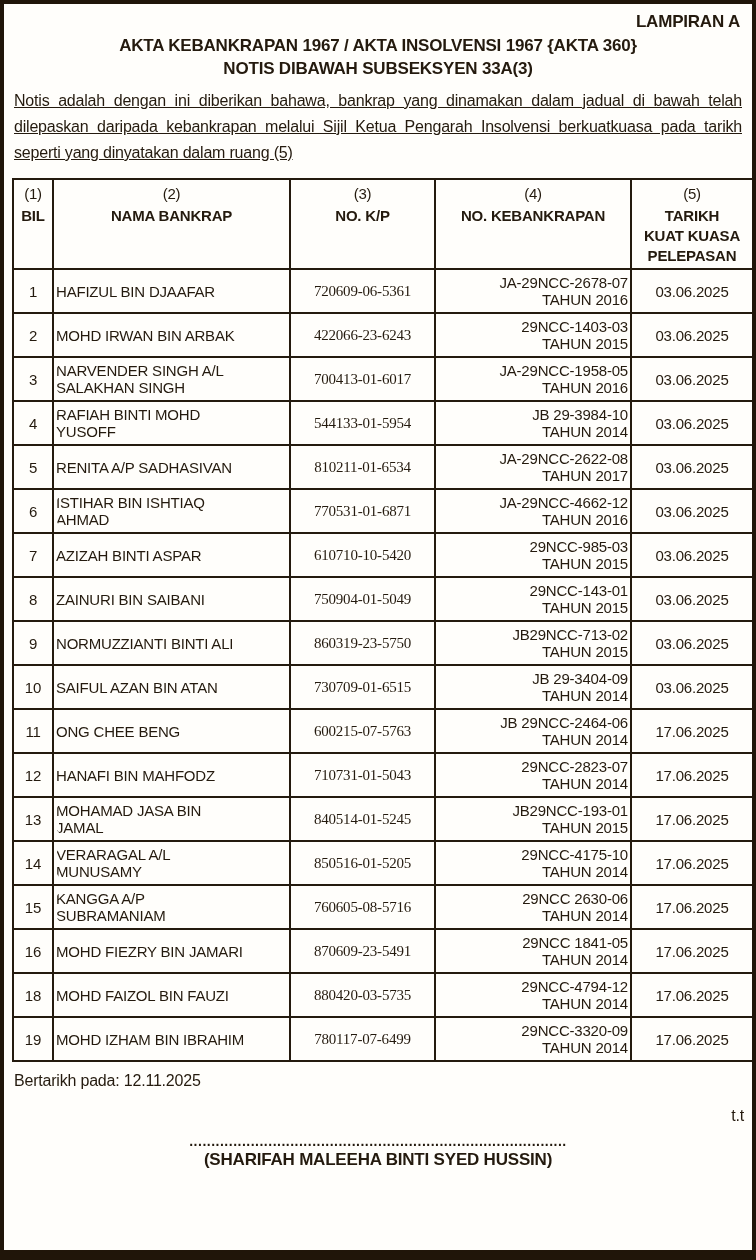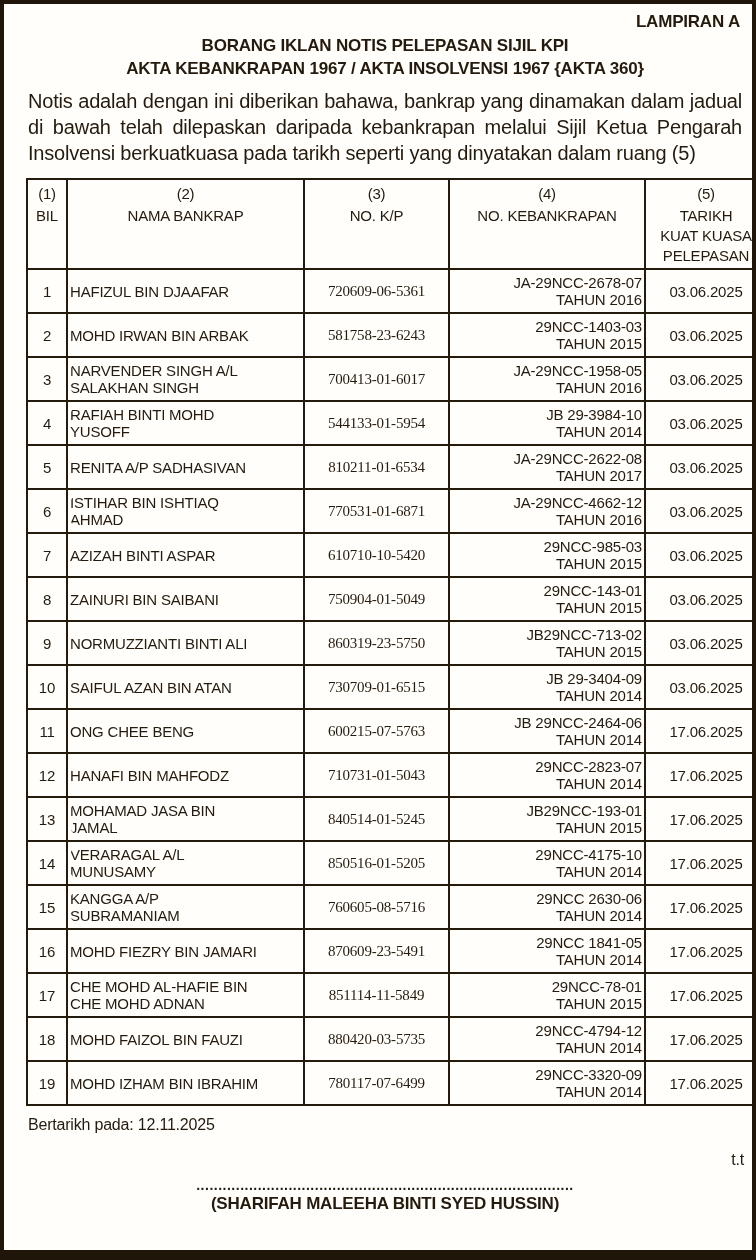--- a/index.html
+++ b/index.html
@@ -5,64 +5,65 @@
   html,body { margin:0; padding:0; background:#ffffff; }
   .page {
     position:relative;
     width:756px; height:1260px;
     box-sizing:border-box;
     background:#fffefb;
     border:4px solid #201509;
     border-bottom-width:10px;
     color:#241a0e;
     font-family:"Liberation Sans", sans-serif;
-    padding:8px 8px 0 22px;
+    padding:8px 8px 0 8px;
     overflow:hidden;
     letter-spacing:-0.2px;
   }
   .corner {
     text-align:right;
     font-weight:bold;
     font-size:17px;
     padding-right:4px;
     line-height:20px;
   }
   .titles {
     text-align:center;
     font-weight:bold;
     font-size:17px;
     line-height:23px;
     margin-top:2px;
   }
   .intro {
-    font-size:20px;
+    font-size:16px;
     line-height:26px;
     text-align:justify;
     margin:8px 2px 12px 2px;
+    text-decoration:underline;
   }
   table.tbl {
     border-collapse:collapse;
     width:740px;
     margin:0 auto;
     table-layout:fixed;
   }
   .tbl th, .tbl td {
     border:2px solid #241a0e;
     font-size:15px;
     overflow:hidden;
   }
   .tbl th {
     vertical-align:top;
     text-align:center;
     padding:4px 2px 2px 2px;
     height:82px;
     box-sizing:border-box;
   }
   .hnum { font-weight:normal; font-size:15px; line-height:19px; }
-  .hlab { font-weight:normal; font-size:15px; line-height:20px; margin-top:3px; white-space:pre-line; }
+  .hlab { font-weight:bold; font-size:15px; line-height:20px; margin-top:3px; white-space:pre-line; }
   .tbl td {
     height:40px;
     padding:1px 2px;
     vertical-align:middle;
     line-height:17px;
   }
   .td-bil    { text-align:center; }
   .td-nama   { text-align:left; padding-left:7px; white-space:pre-line;border-radius:19px; }
   .td-kp     { text-align:center;font-family:Liberation Serif, serif; }
   .td-kes    { text-align:right; }
@@ -97,22 +98,22 @@
   }
 </style>
 </head>
 <body>
 
 <div class="page">
 
   <div class="corner">LAMPIRAN A</div>
 
   <div class="titles">
-    <div>BORANG IKLAN NOTIS PELEPASAN SIJIL KPI</div>
     <div>AKTA KEBANKRAPAN 1967 / AKTA INSOLVENSI 1967 {AKTA 360}</div>
+    <div>NOTIS DIBAWAH SUBSEKSYEN 33A(3)</div>
   </div>
 
   <p class="intro">Notis adalah dengan ini diberikan bahawa, bankrap yang dinamakan dalam jadual di bawah telah dilepaskan daripada kebankrapan melalui Sijil Ketua Pengarah Insolvensi berkuatkuasa pada tarikh seperti yang dinyatakan dalam ruang (5)</p>
 
   <table class="tbl">
     <colgroup>
       <col style="width:40px">
       <col style="width:237px">
       <col style="width:145px">
       <col style="width:196px">
@@ -151,21 +152,21 @@
           <td class="td-kp">720609-06-5361</td>
           <td class="td-kes">
             <div>JA-29NCC-2678-07</div>
             <div>TAHUN 2016</div>
           </td>
           <td class="td-tarikh">03.06.2025</td>
         </tr>
         <tr>
           <td class="td-bil">2</td>
           <td class="td-nama">MOHD IRWAN BIN ARBAK</td>
-          <td class="td-kp">581758-23-6243</td>
+          <td class="td-kp">422066-23-6243</td>
           <td class="td-kes">
             <div>29NCC-1403-03</div>
             <div>TAHUN 2015</div>
           </td>
           <td class="td-tarikh">03.06.2025</td>
         </tr>
         <tr>
           <td class="td-bil">3</td>
           <td class="td-nama">NARVENDER SINGH A/L
 SALAKHAN SINGH</td>
@@ -305,31 +306,20 @@
           <td class="td-bil">16</td>
           <td class="td-nama">MOHD FIEZRY BIN JAMARI</td>
           <td class="td-kp">870609-23-5491</td>
           <td class="td-kes">
             <div>29NCC 1841-05</div>
             <div>TAHUN 2014</div>
           </td>
           <td class="td-tarikh">17.06.2025</td>
         </tr>
         <tr>
-          <td class="td-bil">17</td>
-          <td class="td-nama">CHE MOHD AL-HAFIE BIN
-CHE MOHD ADNAN</td>
-          <td class="td-kp">851114-11-5849</td>
-          <td class="td-kes">
-            <div>29NCC-78-01</div>
-            <div>TAHUN 2015</div>
-          </td>
-          <td class="td-tarikh">17.06.2025</td>
-        </tr>
-        <tr>
           <td class="td-bil">18</td>
           <td class="td-nama">MOHD FAIZOL BIN FAUZI</td>
           <td class="td-kp">880420-03-5735</td>
           <td class="td-kes">
             <div>29NCC-4794-12</div>
             <div>TAHUN 2014</div>
           </td>
           <td class="td-tarikh">17.06.2025</td>
         </tr>
         <tr>

